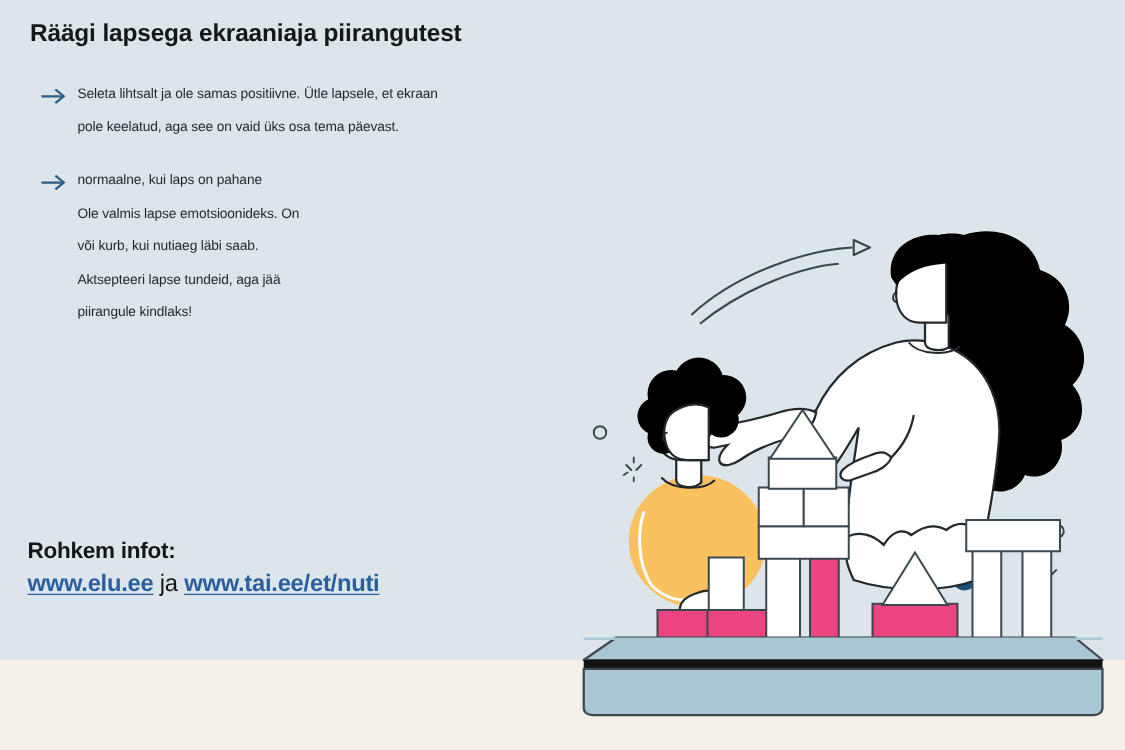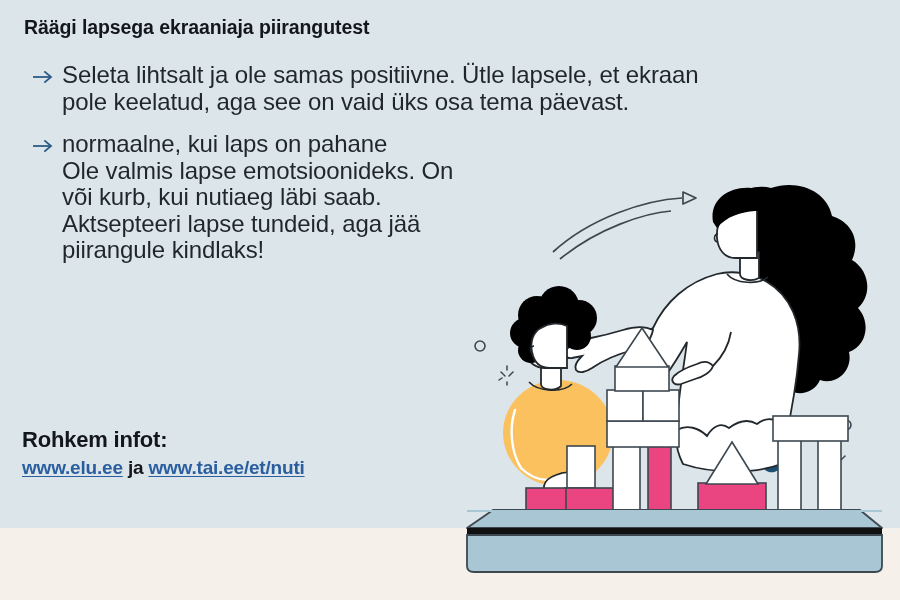--- a/index.html
+++ b/index.html
@@ -47,46 +47,46 @@
     width:38px;
     flex:0 0 38px;
     color:#2d5b86;
     font-size:16px;
     line-height:26px;
     padding-left:9px;
   }
   .bullet-arrow svg { display:block; margin-top:9px; }
   .bullet-text {
     flex:1;
-    font-size:24px;
+    font-size:11px;
     line-height:26.5px;
     color:#1f262e;
     letter-spacing:-0.1px;
   }
   .bullet-text .ln { display:block; white-space:nowrap; }
 
   
   .footer {
     position:absolute; left:22px; top:427px; width:460px;
   }
   .footer-label {
-    font-size:22px; font-weight:bold; color:#13171c;
+    font-size:18px; font-weight:bold; color:#13171c;
     line-height:26px; letter-spacing:-0.2px;
   }
   .footer-links {
     font-size:19px; line-height:30px; color:#13171c; letter-spacing:-0.2px;
     white-space:nowrap;
   }
   .footer-links a {
     color:#2a5e9e;
     text-decoration:underline;
     text-underline-offset:2px;
     font-weight:bold;
   }
-  .footer-sep { color:#13171c; font-weight:bold; }
+  .footer-sep { color:#13171c; font-weight:normal; }
 
   
   .illus {
     position:absolute; left:455px; top:178px;
     width:450px; height:410px;
   }
   .illus svg { display:block; }
 </style>
 </head>
 <body>

